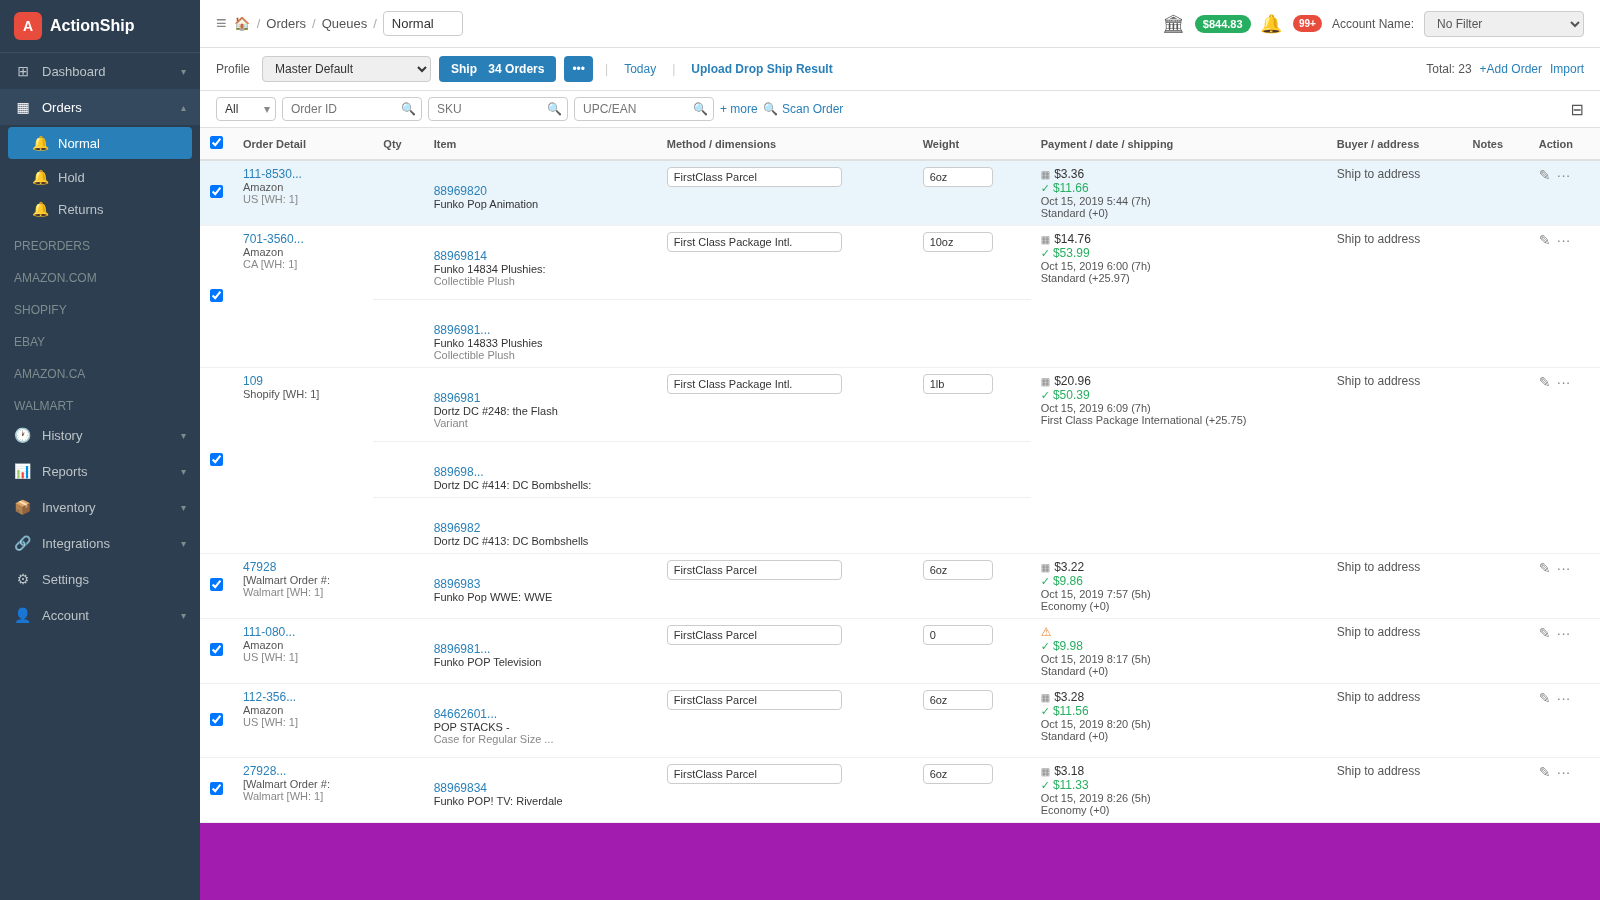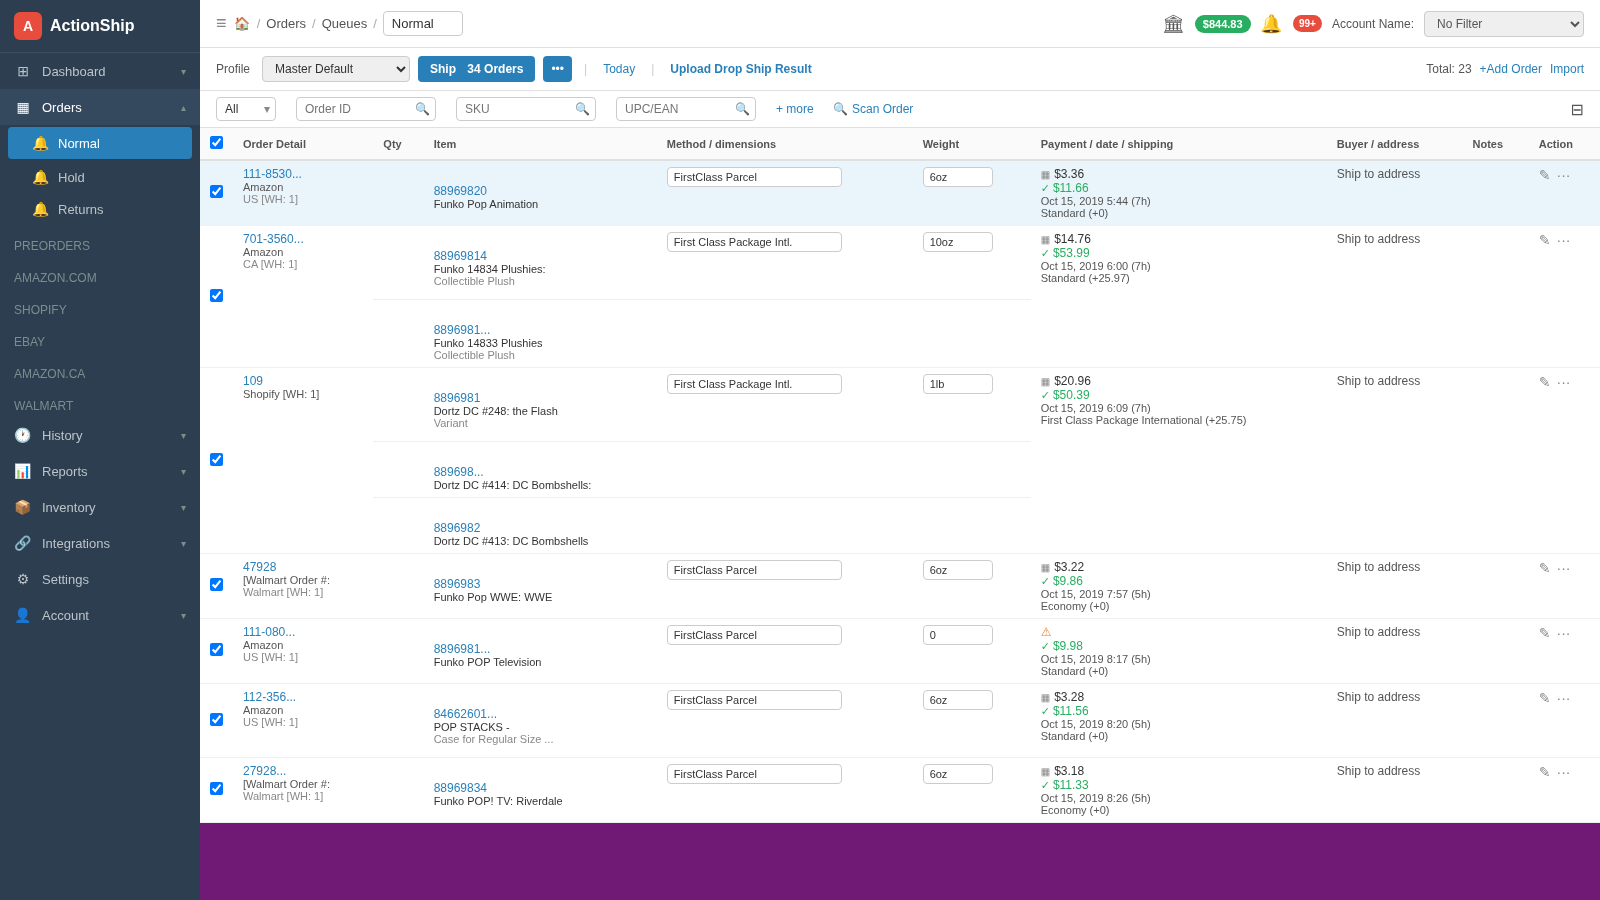--- a/index.html
+++ b/index.html
@@ -126,21 +126,21 @@
       padding: 8px 16px;
       gap: 8px;
     }
     .profile-label { font-size: 12px; color: #555; margin-right: 4px; }
     .profile-select {
       border: 1px solid #ccc;
       border-radius: 4px;
       padding: 4px 8px;
       font-size: 12px;
       color: #333;
-      width: 148px;
+      width: 169px;
     }
     .ship-btn {
       background: #2980b9;
       color: white;
       border: none;
       border-radius: 4px;
       padding: 6px 12px;
       font-size: 12px;
       font-weight: 600;
       cursor: pointer;
@@ -180,21 +180,21 @@
     .add-order-btn { color: #2980b9; font-size: 12px; cursor: pointer; background: none; border: none; }
     .import-btn { color: #2980b9; font-size: 12px; cursor: pointer; background: none; border: none; }
 
     
     #filterbar {
       background: white;
       border-bottom: 1px solid #e0e0e0;
       display: flex;
       align-items: center;
       padding: 6px 16px;
-      gap: 20px;
+      gap: 6px;
     }
     .filter-select-wrap {
       position: relative;
       display: inline-flex;
       align-items: center;
     }
     .filter-select {
       border: 1px solid #ccc;
       border-radius: 4px;
       padding: 4px 24px 4px 8px;
@@ -221,21 +221,21 @@
     .filter-icon { position: absolute; right: 6px; color: #888; font-size: 12px; cursor: pointer; }
     .more-btn { background: none; border: none; color: #2980b9; font-size: 12px; cursor: pointer; }
     .scan-btn { background: none; border: none; color: #2980b9; font-size: 12px; cursor: pointer; display: flex; align-items: center; gap: 4px; }
     .filter-right { margin-left: auto; }
     .columns-btn { background: none; border: none; color: #555; font-size: 16px; cursor: pointer; }
 
     
     #orders-table-wrap {
       flex: 1;
       overflow-y: auto;
-      background: #701a75;
+      background: #a21caf;
     }
     table { width: 100%; border-collapse: collapse; background: white; }
     thead tr { background: #fafafa; border-bottom: 2px solid #e0e0e0; }
     th {
       padding: 8px 10px;
       text-align: left;
       font-size: 11px;
       font-weight: 600;
       color: #555;
       white-space: nowrap;

